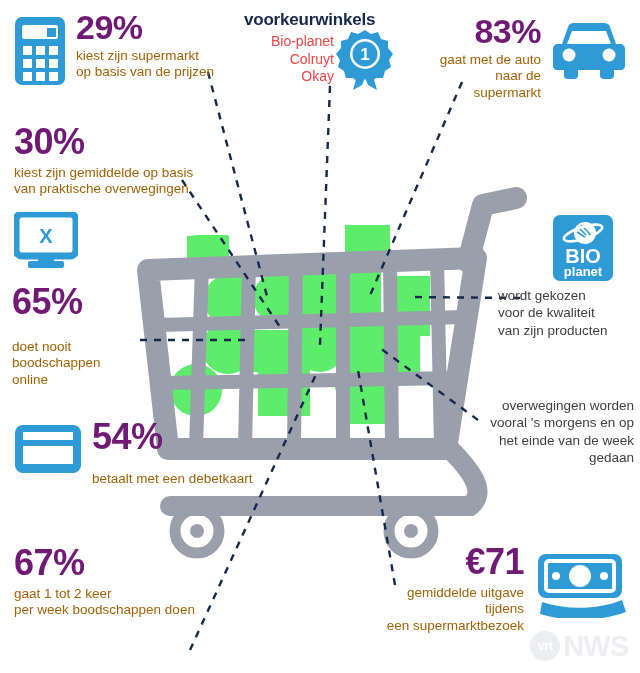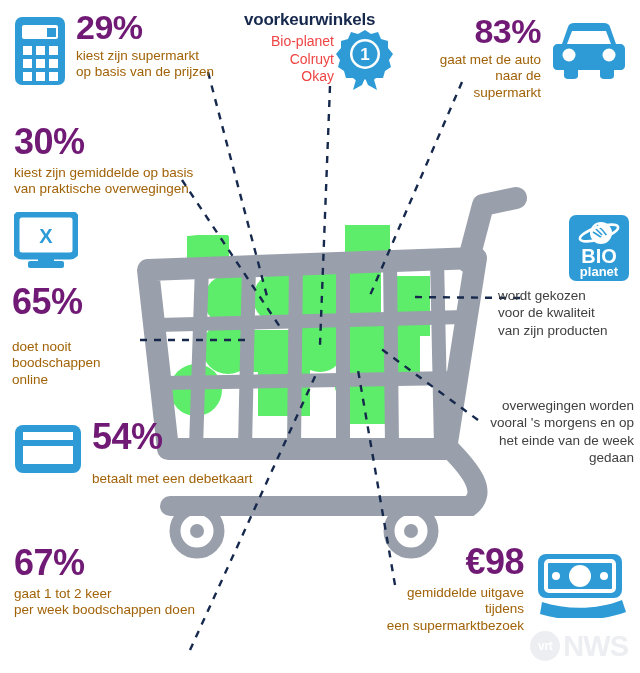--- a/index.html
+++ b/index.html
@@ -241,21 +241,21 @@
     <div class="stat-num big">54%</div>
     <div class="stat-desc" style="margin-top:16px;white-space:pre-line;">betaalt met een debetkaart</div>
   </div>
 
   <div class="abs" style="left:14px;top:545px;">
     <div class="stat-num big">67%</div>
     <div class="stat-desc" style="margin-top:5px;white-space:pre-line;">gaat 1 tot 2 keer
 per week boodschappen doen</div>
   </div>
 
-  <div class="abs" style="left:568px;top:214px;">
+  <div class="abs" style="left:552px;top:214px;">
     <svg class="icon" width="62" height="68" viewBox="0 0 62 68">
       <rect x="1" y="1" width="60" height="66" rx="7" fill="#2e9bd6"></rect>
       <g>
         <circle cx="33" cy="19" r="11" fill="#ffffff"></circle>
         <path d="M26,13 q4,4 8,8 M29,11 q6,5 10,11 M25,18 q5,3 9,6" stroke="#2e9bd6" stroke-width="1.6" fill="none"></path>
         <ellipse cx="31" cy="19" rx="20" ry="6" fill="none" stroke="#ffffff" stroke-width="2.6" transform="rotate(-18 31 19)"></ellipse>
       </g>
       <text x="31" y="49" font-family="Liberation Sans, sans-serif" font-size="20" font-weight="700" fill="#ffffff" text-anchor="middle">BIO</text>
       <text x="31" y="62" font-family="Liberation Sans, sans-serif" font-size="13" font-weight="700" fill="#ffffff" text-anchor="middle">planet</text>
     </svg>
@@ -267,21 +267,21 @@
   </div>
 
   <div class="abs" style="left:472px;top:397px;width:162px;">
     <div class="plain-label t-right" style="white-space:pre-line;">overwegingen worden
 vooral 's morgens en op
 het einde van de week
 gedaan</div>
   </div>
 
   <div class="abs" style="left:370px;top:544px;width:154px;">
-    <div class="stat-num big t-right">€98</div>
+    <div class="stat-num big t-right">€71</div>
     <div class="stat-desc t-right" style="margin-top:5px;white-space:pre-line;">gemiddelde uitgave tijdens
 een supermarktbezoek</div>
   </div>
   <div class="abs" style="left:536px;top:552px;">
     <svg class="icon" width="92" height="66" viewBox="0 0 92 66">
       <rect x="2" y="2" width="84" height="44" rx="8" fill="#2e9bd6"></rect>
       <rect x="10" y="9" width="68" height="30" rx="3" fill="none" stroke="#ffffff" stroke-width="4"></rect>
       <circle cx="44" cy="24" r="11" fill="#ffffff"></circle>
       <circle cx="20" cy="24" r="4" fill="#ffffff"></circle>
       <circle cx="68" cy="24" r="4" fill="#ffffff"></circle>

